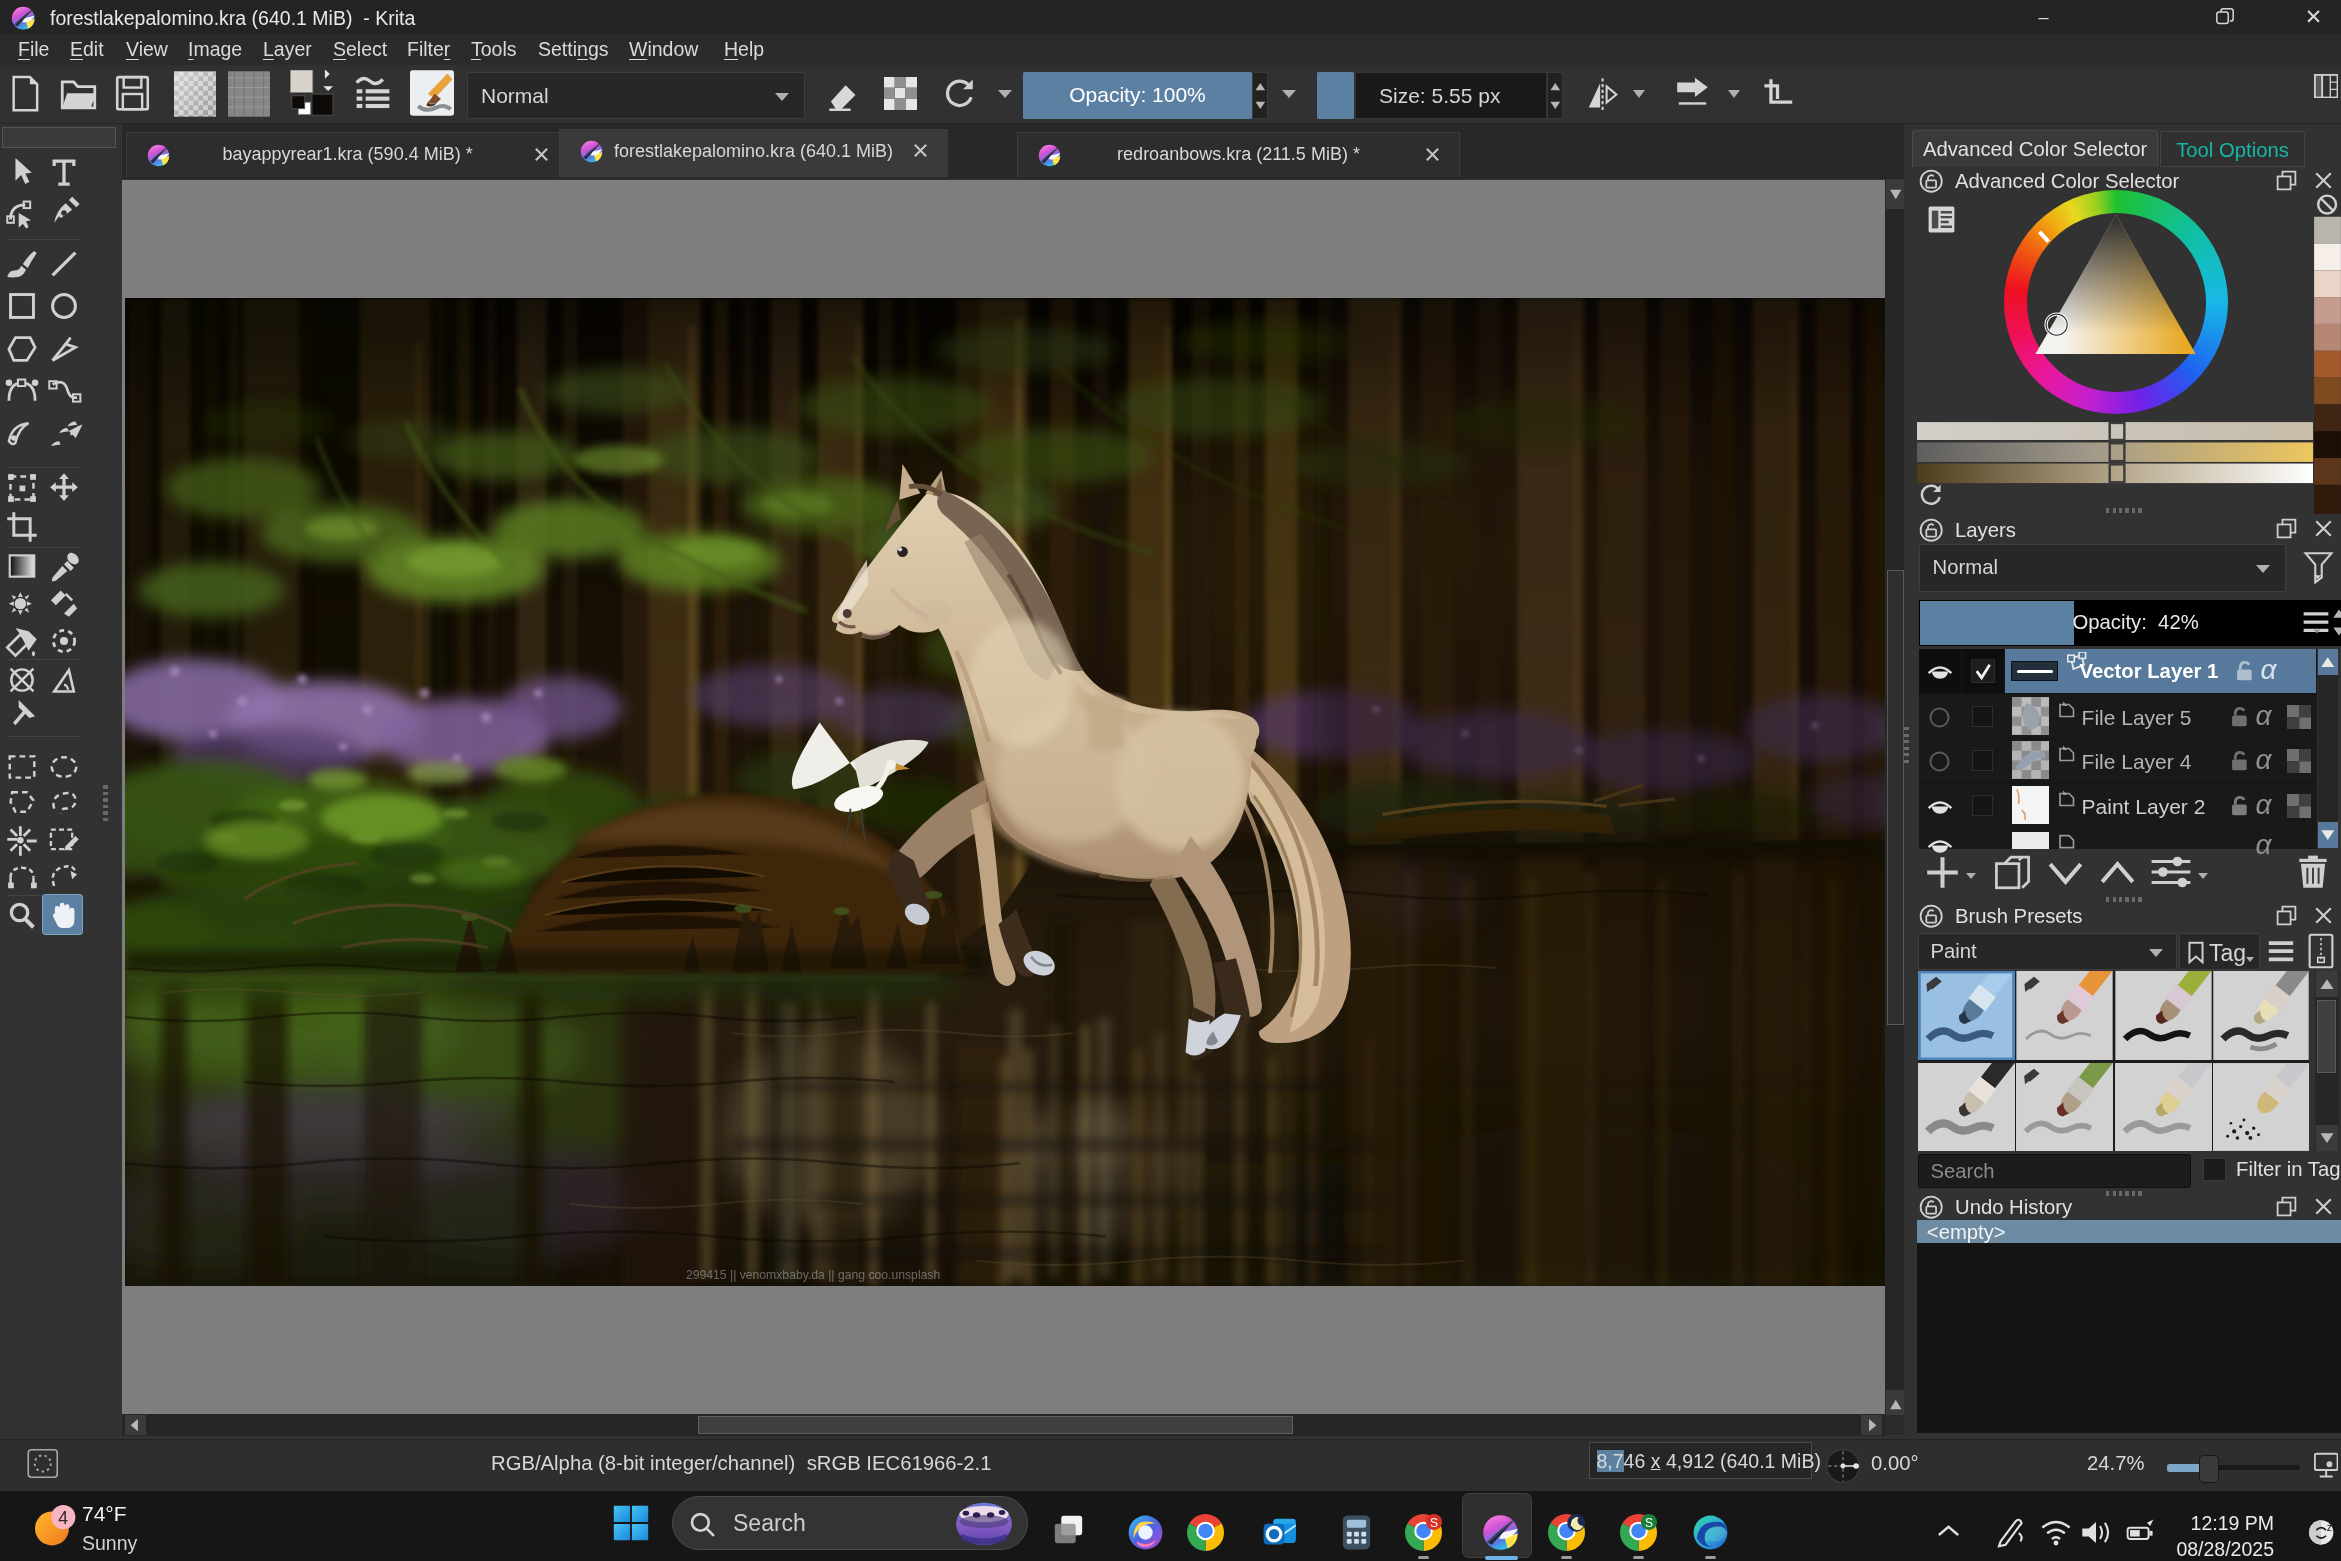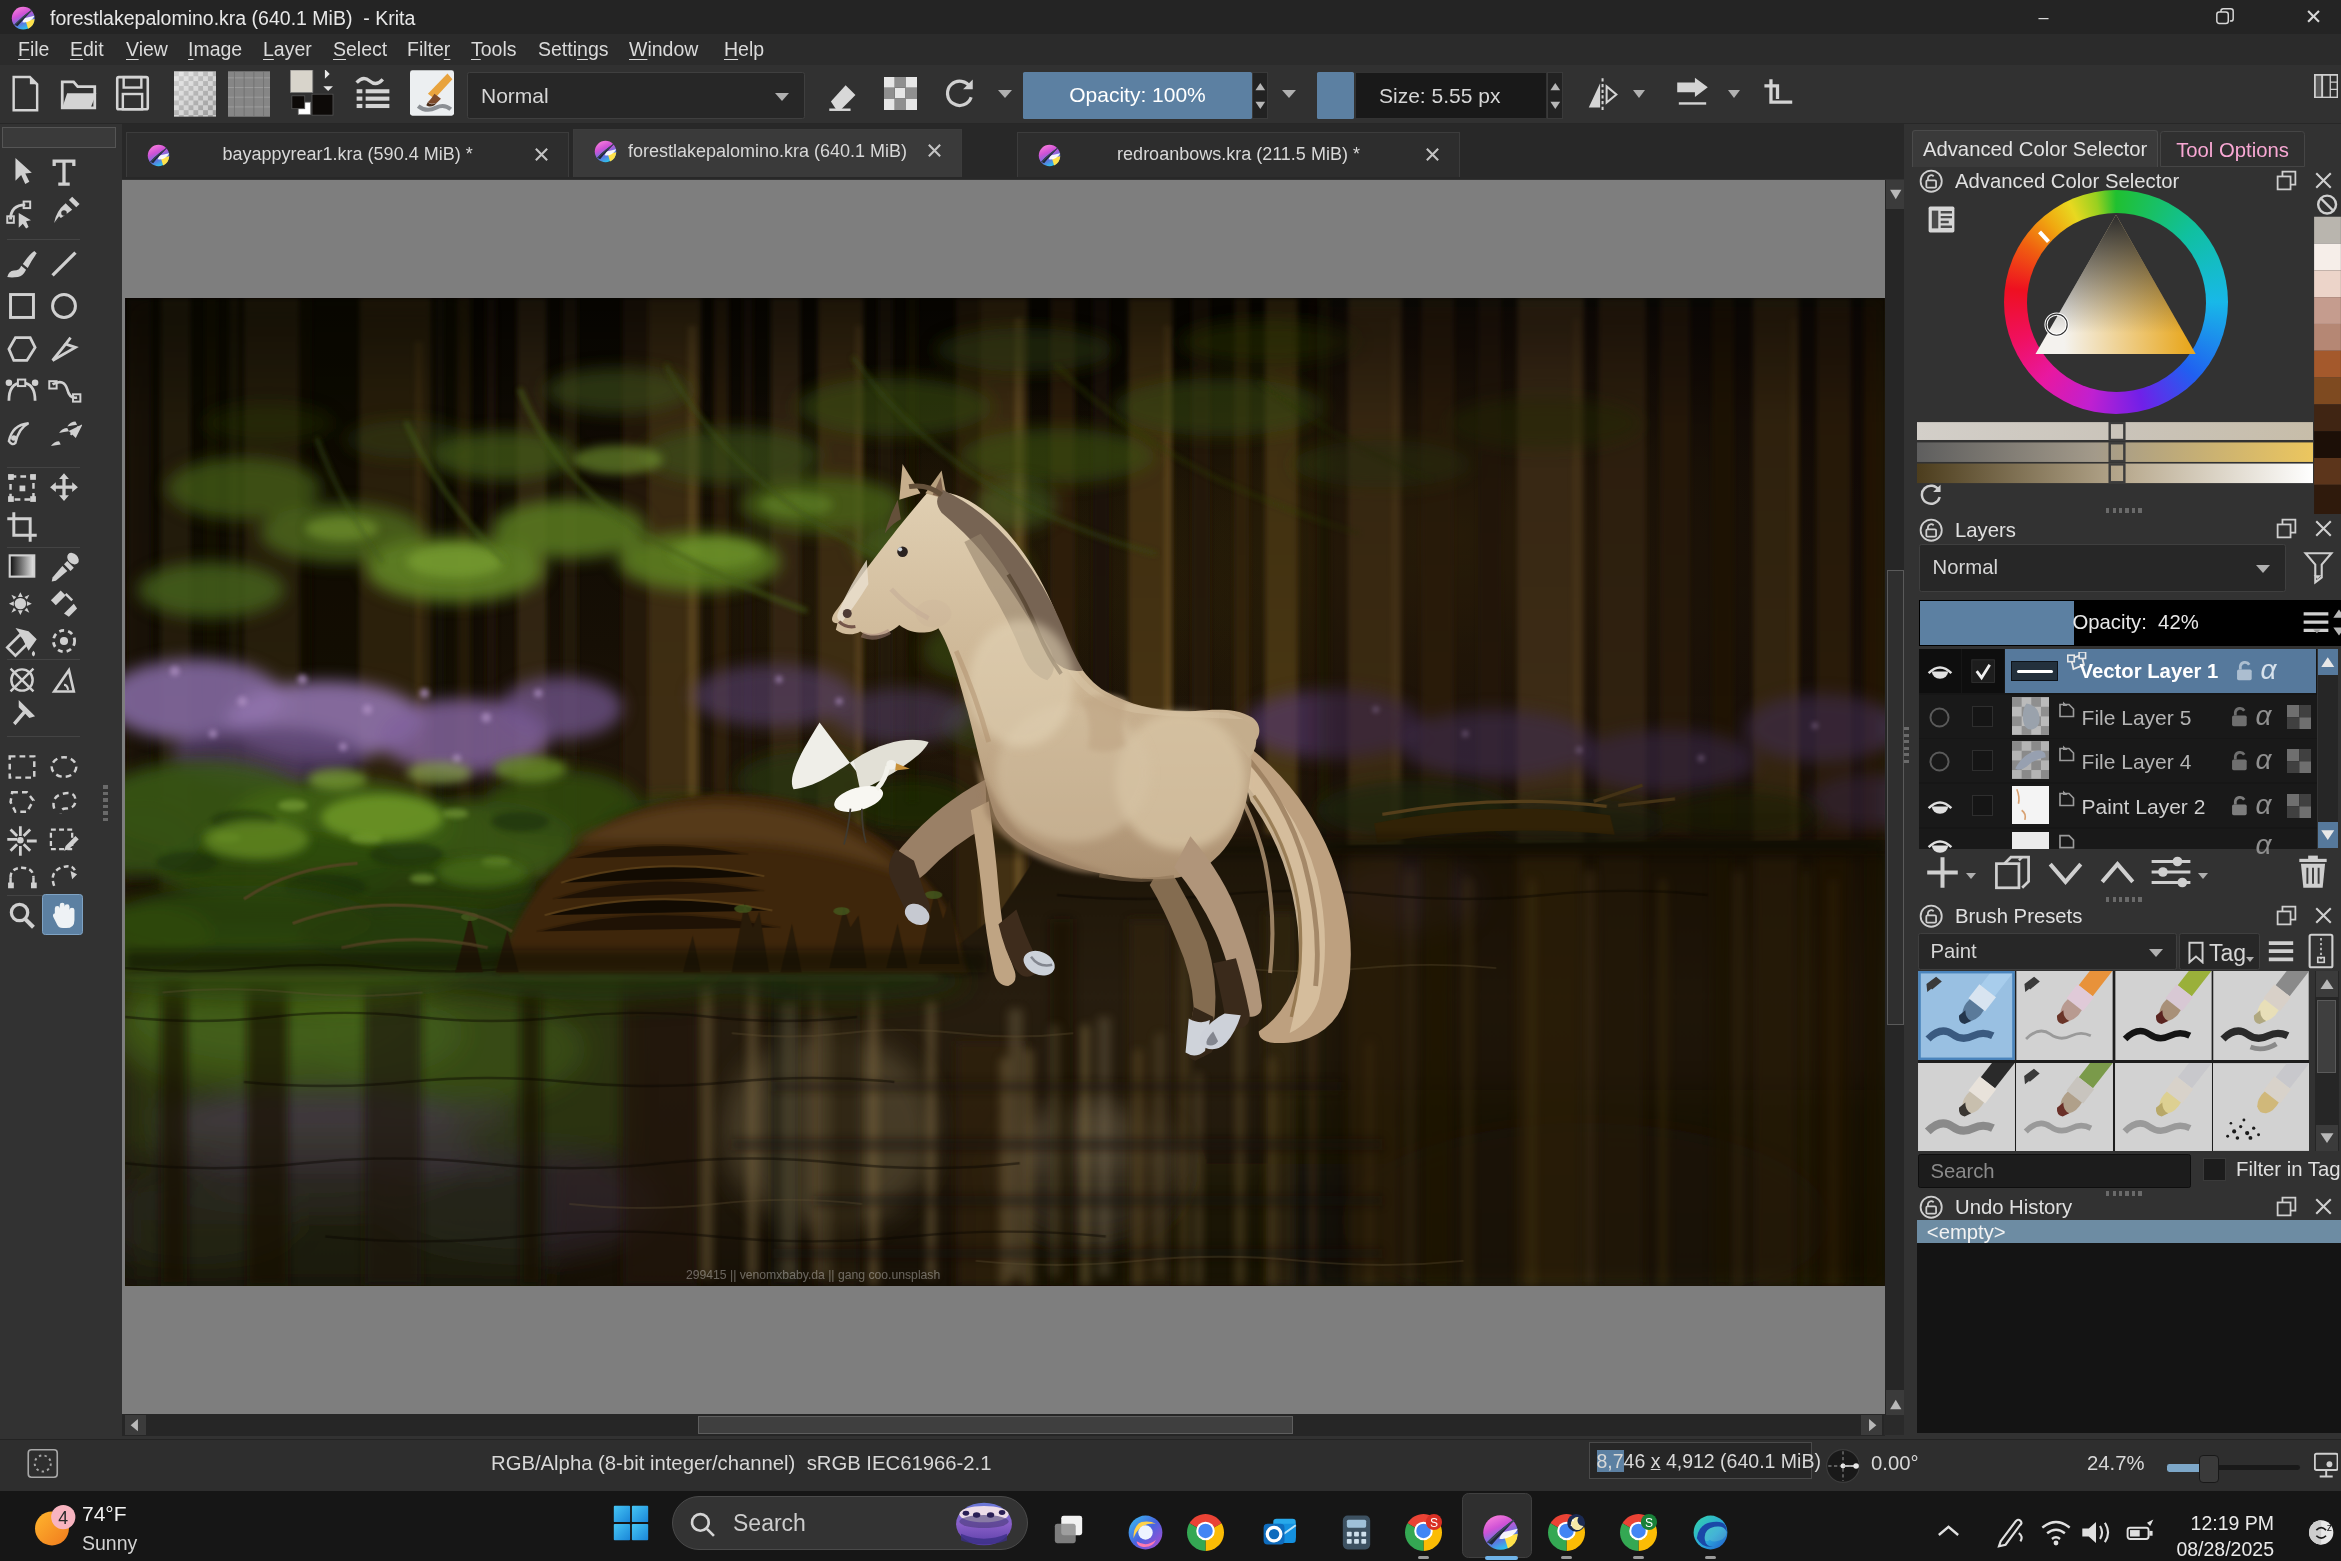--- a/index.html
+++ b/index.html
@@ -416,21 +416,21 @@
   <div id="tabbar">
     <div class="doctab" style="left:4.1px;width:443px;">
       <svg class="klogo" width="23" height="23" viewBox="0 0 30 30">
           <use href="#klogo"></use>
         </svg>
       <div class="ttl">bayappyrear1.kra (590.4 MiB) *</div>
       <svg class="cx" viewBox="0 0 26 26">
           <path d="M6 6 20 20 M20 6 6 20" stroke="#c4c4c4" stroke-width="2.6"></path>
         </svg>
     </div>
-    <div class="doctab active" style="left:451px;width:389px;">
+    <div class="doctab active" style="left:437px;width:389px;">
       <svg class="klogo" width="23" height="23" viewBox="0 0 30 30">
           <use href="#klogo"></use>
         </svg>
       <div class="ttl">forestlakepalomino.kra (640.1 MiB)</div>
       <svg class="cx" viewBox="0 0 26 26">
           <path d="M6 6 20 20 M20 6 6 20" stroke="#c4c4c4" stroke-width="2.6"></path>
         </svg>
     </div>
     <div class="doctab" style="left:895px;width:443px;">
       <svg class="klogo" width="23" height="23" viewBox="0 0 30 30">
@@ -933,21 +933,21 @@
     <div style="position:absolute;left:576px;top:1.6px;width:595px;height:18px;background:#3f3f3f;border:0.8px solid #5e5e5e;"></div>
     <div class="sbarrow" style="left:1739px;top:0.8px;width:21px;height:20.3px;"><svg width="21" height="20.3" viewBox="0 0 26 25">
           <path d="M10 5 l9 7.5 -9 7.5z" fill="#b8b8b8"></path>
         </svg></div>
     <div class="sbarrow" style="left:1762px;top:0.8px;width:20.3px;height:20.3px;background:#2a2a2a;"></div>
   </div>
 
   <div id="rightdock">
 
     <div style="position:absolute;left:8.1px;top:5.7px;width:246px;height:37px;background:#3a3a3a;border:0.8px solid #4a4a4a;border-bottom:none;border-radius:3.3px 3.3px 0 0;color:#e2e2e2;font-size:20.3px;text-align:center;line-height:37px;">Advanced Color Selector</div>
-    <div style="position:absolute;left:256px;top:7.3px;width:145px;height:36px;background:#303030;border:0.8px solid #454545;border-radius:3.3px 3.3px 0 0;color:#f9a8d4;font-size:20.3px;text-align:center;line-height:36px;">Tool Options</div>
+    <div style="position:absolute;left:256px;top:7.3px;width:145px;height:36px;background:#303030;border:0.8px solid #454545;border-radius:3.3px 3.3px 0 0;color:#14b8a6;font-size:20.3px;text-align:center;line-height:36px;">Tool Options</div>
 
     <svg class="locki" style="left:14.6px;top:45px;" viewBox="0 0 30 30">
         <circle cx="15" cy="15" r="13" fill="none" stroke="#cfcfcf" stroke-width="2.2"></circle>
         <rect x="9" y="14" width="12" height="9" rx="1.5" fill="none" stroke="#cfcfcf" stroke-width="2.2"></rect>
         <path d="M11 14 v-3 a4 4 0 0 1 7 -2" fill="none" stroke="#cfcfcf" stroke-width="2.2"></path>
       </svg>
     <div class="pheader" style="left:51px;top:46px;">Advanced Color Selector</div>
     <svg class="floati" style="left:372px;top:46px;" viewBox="0 0 26 26">
         <rect x="2" y="8" width="16" height="16" fill="none" stroke="#cfcfcf" stroke-width="2.2"></rect>
         <path d="M8 8 v-6 h16 v16 h-6" fill="none" stroke="#cfcfcf" stroke-width="2.2"></path>

